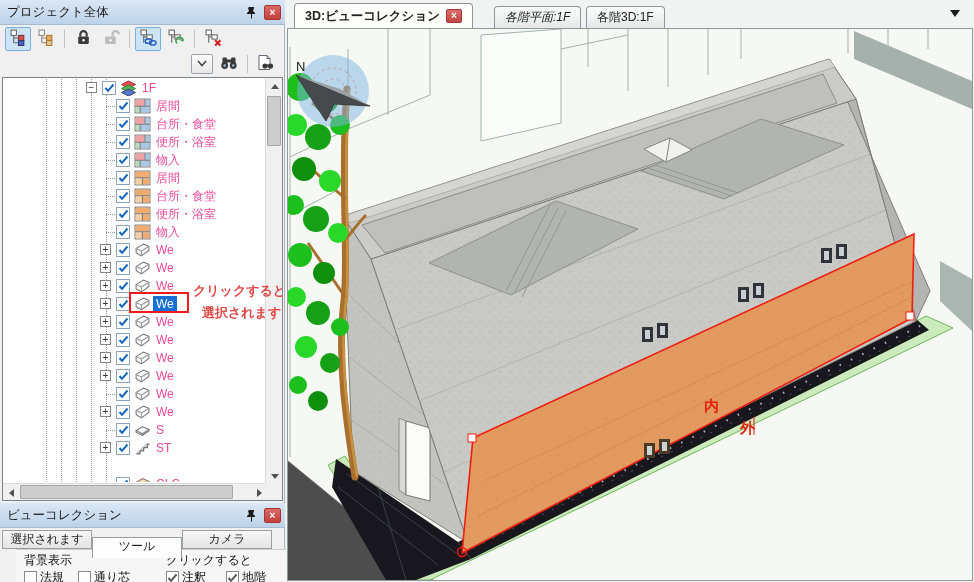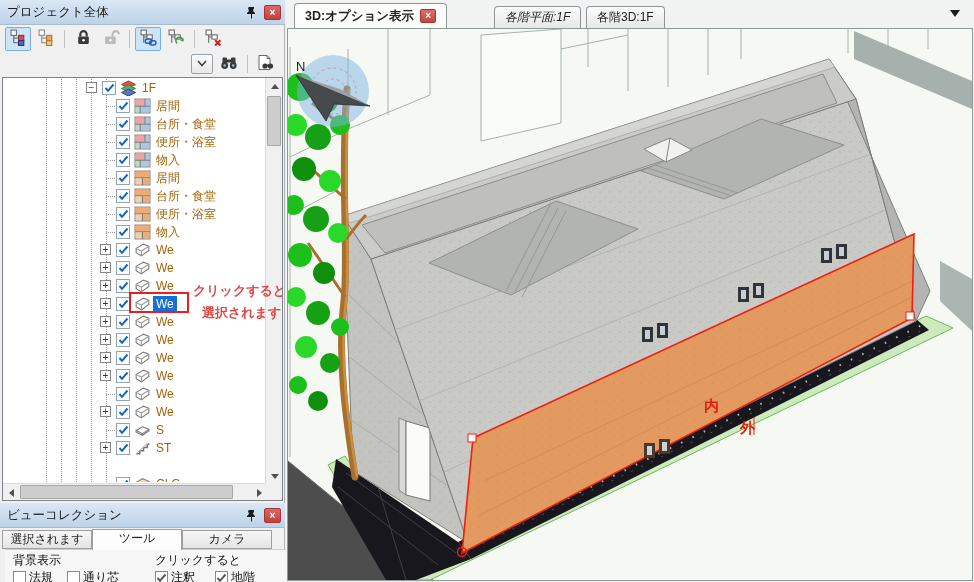--- a/index.html
+++ b/index.html
@@ -28,21 +28,21 @@
   
   #tree{position:absolute;left:2px;top:77px;width:281px;height:424px;border:1px solid #7f8389;background:#fff;overflow:hidden;}
   #tree-rows{position:absolute;left:1px;top:1px;right:18px;bottom:18px;overflow:hidden;}
   .guide{position:absolute;top:0;bottom:0;width:1px;border-left:1px dotted #9a9a9a;}
   .trow{position:absolute;left:0;width:100%;height:18px;}
   .ebox{position:absolute;width:11px;height:11px;top:3px;border:1px solid #848484;background:#fff;
         font-size:10px;line-height:9px;text-align:center;color:#333;}
   .conn{position:absolute;top:9px;height:1px;border-top:1px dotted #9a9a9a;}
   .cb{position:absolute;top:2px;width:14px;height:14px;border:1px solid #8ea4b8;background:#fff;display:flex;align-items:center;justify-content:center;}
   .ticon{position:absolute;top:1px;width:17px;height:16px;}
-  .tlabel{position:absolute;top:1px;font-size:12px;color:#a16207;white-space:nowrap;padding:1px 3px;line-height:14px;}
+  .tlabel{position:absolute;top:1px;font-size:12px;color:#ec4899;white-space:nowrap;padding:1px 3px;line-height:14px;}
   .tlabel.sel{background:#1670d6;color:#fff;}
   .ann-rect{position:absolute;border:2px solid #ee1c1c;pointer-events:none;}
   .ann-line{position:absolute;font-size:13px;color:#e04545;font-weight:bold;white-space:nowrap;pointer-events:none;}
 
   
   .sb{position:absolute;background:#f0f0f0;}
   #vsb{right:0;top:0;width:17px;height:406px;border-left:1px solid #dcdcdc;}
   #hsb{left:0;bottom:0;height:17px;width:264px;border-top:1px solid #dcdcdc;}
   .sbbtn{position:absolute;width:17px;height:16px;background:#f0f0f0;display:flex;align-items:center;justify-content:center;}
   .arr{width:0;height:0;border:4px solid transparent;}
@@ -51,22 +51,22 @@
   .arr.left{border-right:5px solid #505050;margin-left:-4px;}
   .arr.right{border-left:5px solid #505050;margin-right:-4px;}
   .thumb{position:absolute;background:#cdcdcd;border:1px solid #a6a6a6;border-radius:1px;}
   #corner{position:absolute;right:0;bottom:0;width:17px;height:17px;background:#f0f0f0;}
 
   
   #vc-title{top:503px;}
   #vc-tabs{position:absolute;left:0;top:529px;width:285px;height:20px;display:flex;padding-left:2px;}
   .vctab{width:90px;height:19px;margin-top:1px;border:1px solid #9c9ea0;border-bottom:1px solid #9c9ea0;
      background:linear-gradient(#f7f7f7,#e4e4e4);font-size:12px;text-align:center;line-height:17px;color:#222;}
-  .vctab.active{background:#fdfdfd;height:21px;margin-top:0;border-bottom:none;z-index:2;}
-  #vc-content{position:absolute;left:5px;top:549px;width:285px;height:33px;background:#f6f6f6;border-top:1px solid #cfcfcf;}
+  .vctab.active{background:#fdfdfd;height:21px;margin-top:8px;border-bottom:none;z-index:2;}
+  #vc-content{position:absolute;left:16px;top:549px;width:285px;height:33px;background:#f6f6f6;border-top:1px solid #cfcfcf;}
   .grp-label{position:absolute;top:2px;font-size:12px;color:#111;}
   .vc-cb{position:absolute;top:19px;display:flex;align-items:center;gap:3px;font-size:12px;color:#111;}
   .vc-box{width:13px;height:13px;border:1px solid #8a8a8a;background:#fff;display:flex;align-items:center;justify-content:center;}
 
   
   #main{position:absolute;left:286px;top:0;width:688px;height:582px;background:#f1f3f2;}
   #vtabs{position:absolute;left:0;top:0;width:688px;height:28px;}
   .vtab{position:absolute;top:6px;height:22px;border:1px solid #8f9598;border-bottom:none;border-radius:4px 4px 0 0;
      background:linear-gradient(#fbfbfb,#e6e8e8);font-size:12px;color:#222;display:flex;align-items:center;justify-content:center;gap:6px;padding:0 10px;}
   .vtab.active{top:3px;height:25px;background:#fdfdfc;font-weight:bold;font-size:12.5px;z-index:3;}
@@ -572,21 +572,21 @@
             </svg>
           </span>
           <span>地階</span>
         </label>
       </div>
   </aside>
 
   <main id="main">
     <div id="vtabs">
         <div class="vtab active" style="left: 8px;">
-          <span>3D:オプション表示</span>
+          <span>3D:ビューコレクション</span>
           <span class="vtab-close">×</span>
         </div>
         <div class="vtab" style="left: 208px; font-style: italic;">
           <span>各階平面:1F</span>
         </div>
         <div class="vtab" style="left: 300px;">
           <span>各階3D:1F</span>
         </div>
       </div>
     <div id="tab-dd"></div>

